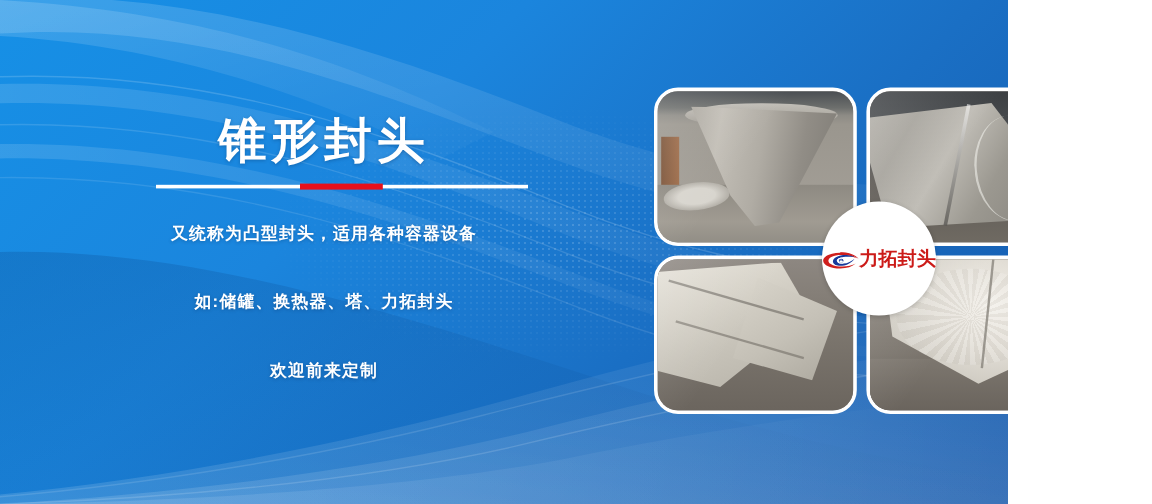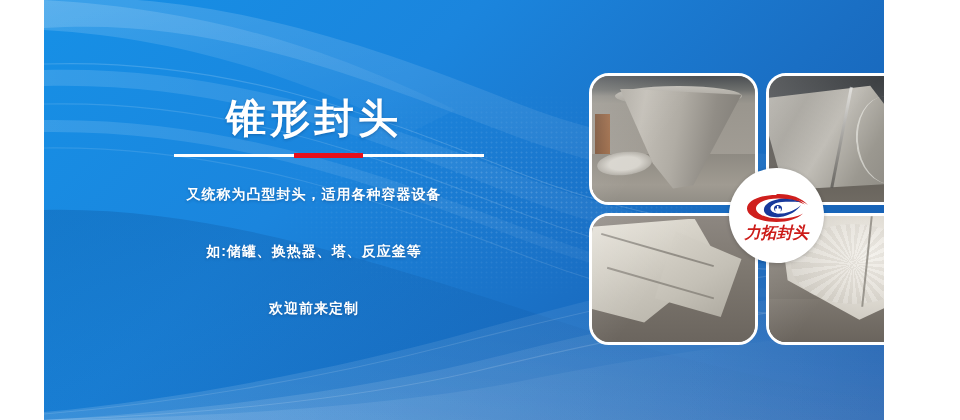--- a/index.html
+++ b/index.html
@@ -10,21 +10,20 @@
   body {
     font-family: "Liberation Sans", "DejaVu Sans", sans-serif;
   }
 
   #banner {
     position: relative;
     width: 840px;
     height: 420px;
     overflow: hidden;
     background: linear-gradient(135deg, #1690e6 0%, #1b85dd 35%, #1a6fc4 65%, #1558ab 100%);
-    margin-left: 44px;
   }
 
   
   .bg-layer {
     position: absolute;
     inset: 0;
     width: 100%;
     height: 100%;
     pointer-events: none;
   }
@@ -308,25 +307,24 @@
   
   .logo-badge {
     position: absolute;
     left: 685px;
     top: 168px;
     width: 95px;
     height: 95px;
     border-radius: 50%;
     background: #ffffff;
     display: flex;
-    flex-direction: column;
+    flex-direction: row;
     align-items: center;
     justify-content: center;
     box-shadow: 0 1px 4px rgba(0,0,0,.20);
-    font-style: italic;
   }
   .logo-mark {
     width: 64px;
     height: 30px;
     margin-top: 2px;
     display: block;
   }
   .logo-text {
     margin-top: 2px;
     color: #cc1b18;
@@ -385,21 +383,21 @@
 
   <div class="dot-map"></div>
 
   <div class="text-block">
     <div class="headline">锥形封头</div>
 
     <div class="divider"></div>
     <div class="divider-accent"></div>
 
     <div class="subline l1">又统称为凸型封头，适用各种容器设备</div>
-    <div class="subline l2">如:储罐、换热器、塔、反应釜等</div>
+    <div class="subline l2">如:储罐、换热器、塔、力拓封头</div>
     <div class="subline l3">欢迎前来定制</div>
   </div>
 
   <div class="photo-grid">
 
     <div class="photo p1">
       <div class="scene">
         <div class="post"></div>
         <div class="floor"></div>
         <div class="ring"></div>

